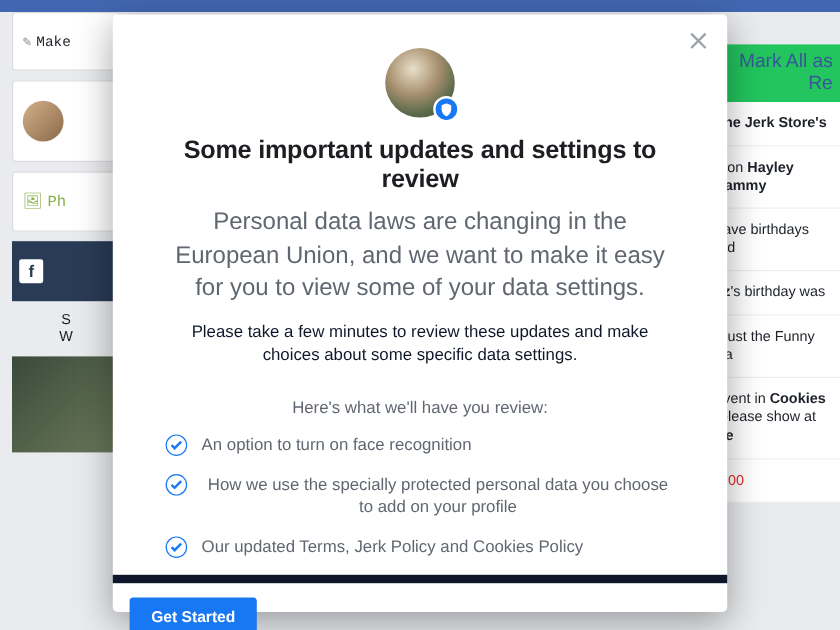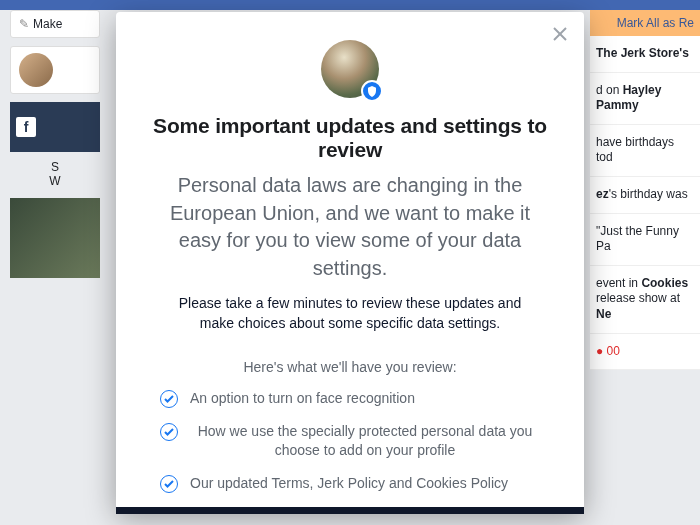--- a/index.html
+++ b/index.html
@@ -5,36 +5,36 @@
   * { box-sizing: border-box; margin: 0; padding: 0; }
   html, body { width: 700px; height: 525px; overflow: hidden; font-family: Helvetica, Arial, sans-serif; }
   body { background: #e9ebee; position: relative; }
 
   
   .bg { position: absolute; inset: 0; }
   .topbar { height: 10px; background: #4267b2; width: 100%; }
   .bg-left, .bg-right { position: absolute; top: 10px; font-size: 12px; color: #1d2129; }
   .bg-left { left: 10px; width: 90px; }
   .bg-right { right: 0; width: 110px; }
-  .bg-card { background: #fff; border: 1px solid #ddd; border-radius: 3px; padding: 6px 8px; margin-bottom: 8px; white-space: nowrap; overflow: hidden; }
+  .bg-card { background: #fff; border: 1px solid #ddd; border-radius: 3px; padding: 16px 8px; margin-bottom: 8px; white-space: nowrap; overflow: hidden; font-family: Liberation Mono, monospace; }
   .bg-dark { background: #2a3b55; color: #fff; height: 50px; display:flex; align-items:center; padding:6px; }
   .bg-dark .fb { width:20px; height:20px; background:#fff; color:#2a3b55; font-weight:bold; display:flex; align-items:center; justify-content:center; border-radius:2px; font-size:14px;}
   .bg-img { height:80px; background: linear-gradient(135deg,#3a4a3a,#6b7a5b);}
   .bg-avatar { width:34px; height:34px; border-radius:50%; background:linear-gradient(135deg,#d4b08a,#8a6a4a); display:inline-block; vertical-align:middle;}
   .bg-photo { color:#89b04a; font-size:13px; }
   .bg-photo::before { content:"🖼"; margin-right:4px; color:#89b04a; }
   .bg-right .item { padding:10px 6px; border-bottom:1px solid #eee; background:#fff; font-size:12px; color:#1d2129; line-height:1.3; }
   .bg-right .item b { font-weight:600; }
-  .bg-right .mark { color:#385898; font-size:12px; text-align:right; padding:6px; background:#fdba74;}
+  .bg-right .mark { color:#385898; font-size:16px; text-align:right; padding:6px; background:#22c55e;margin-top:27px;}
   .bg-right .red { color:#e02c2c;margin-top:18px; }
 
   
   .overlay { position:absolute; inset:0; display:flex; align-items:flex-start; justify-content:center; padding-top:12px; }
   .modal {
-    width: 468px; height: 498px; background:#fff; border-radius:4px;
+    width: 512px; height: 498px; background:#fff; border-radius:4px;
     box-shadow: 0 8px 30px rgba(0,0,0,.35);
     position:relative; display:flex; flex-direction:column;
   }
   .close { position:absolute; top:10px; right:12px; width:24px; height:24px; cursor:pointer; display:flex; align-items:center; justify-content:center; }
   .close svg { stroke:#9da3ab; stroke-width:2; }
 
   .avatar-wrap { display:flex; justify-content:center; margin-top:28px; position:relative; }
   .avatar { width:58px; height:58px; border-radius:50%; background: radial-gradient(circle at 40% 30%, #e8e0c8 0%, #a89070 40%, #5a6a4a 70%, #3a4a3a 100%); position:relative; }
   .shield-badge { position:absolute; bottom:-4px; right:-4px; width:22px; height:22px; background:#1877f2; border:2px solid #fff; border-radius:50%; display:flex; align-items:center; justify-content:center; }
   .shield-badge svg { fill:#fff; }
@@ -57,20 +57,21 @@
 </style>
 </head>
 <body>
 
 <div class="bg">
   <div class="topbar"></div>
 
   <div class="bg-left">
     <div class="bg-card make-pencil">Make</div>
     <div class="bg-card"><span class="bg-avatar"></span></div>
+    <div class="bg-card bg-photo">Ph</div>
     <div class="bg-dark">
         <span class="fb">f</span>
       </div>
     <div style="height:8px"></div>
     <div style="font-size:12px;color:#1c1e21;text-align:center;">S</div>
     <div style="font-size:12px;color:#1c1e21;text-align:center;">W</div>
     <div style="height:10px"></div>
     <div class="bg-img"></div>
   </div>
 

